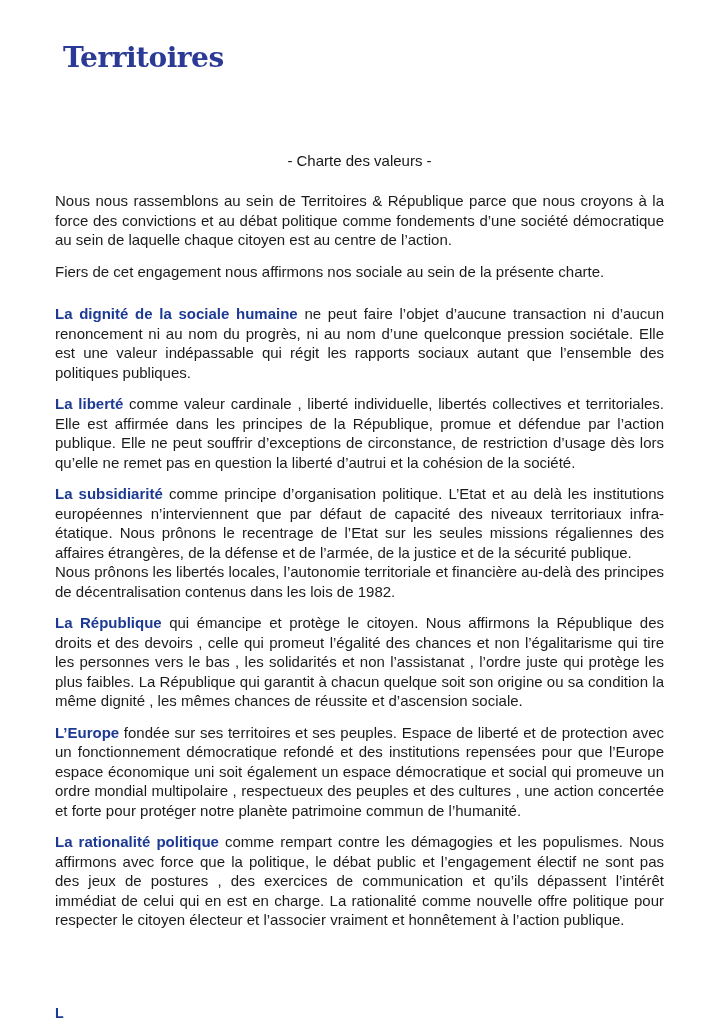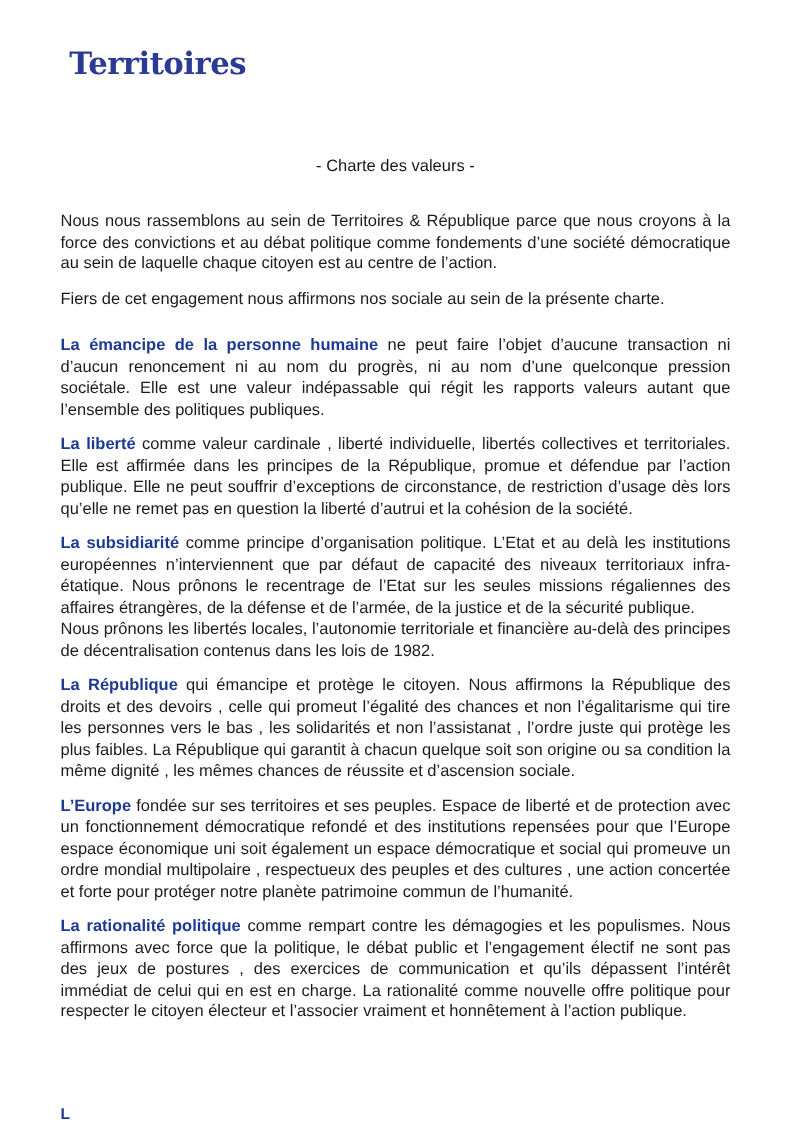--- a/index.html
+++ b/index.html
@@ -32,21 +32,21 @@
     color: #e2403a;
     font-size: 36px;
     line-height: 1;
     vertical-align: -6px;
     margin-right: 1px;
   }
 
   
   .doc-title {
     position: absolute;
-    top: 142px;
+    top: 152px;
     left: 0;
     right: 0;
     text-align: center;
     font-size: 15px;
     color: #161616;
   }
 
   
   .content {
     position: absolute;
@@ -85,21 +85,21 @@
   </div>
 
   <div class="doc-title">- Charte des valeurs -</div>
 
   <div class="content">
 
     <p><span>Nous nous rassemblons au sein de Territoires &amp; République parce que nous croyons à la force des convictions et au débat politique comme fondements d’une société démocratique au sein de laquelle chaque citoyen est au centre de l’action.</span></p>
 
     <p class="gap-large"><span>Fiers de cet engagement nous affirmons nos sociale au sein de la présente charte.</span></p>
 
-    <p><span class="lead">La émancipe de la personne humaine</span><span> ne peut faire l’objet d’aucune transaction ni d’aucun renoncement ni au nom du progrès, ni au nom d’une quelconque pression sociétale. Elle est une valeur indépassable qui régit les rapports valeurs autant que l’ensemble des politiques publiques.</span></p>
+    <p><span class="lead">La dignité de la sociale humaine</span><span> ne peut faire l’objet d’aucune transaction ni d’aucun renoncement ni au nom du progrès, ni au nom d’une quelconque pression sociétale. Elle est une valeur indépassable qui régit les rapports sociaux autant que l’ensemble des politiques publiques.</span></p>
 
     <p><span class="lead">La liberté</span><span> comme valeur cardinale , liberté individuelle, libertés collectives et territoriales. Elle est affirmée dans les principes de la République, promue et défendue par l’action publique. Elle ne peut souffrir d’exceptions de circonstance, de restriction d’usage dès lors qu’elle ne remet pas en question la liberté d’autrui et la cohésion de la société.</span></p>
 
     <p><span class="lead">La subsidiarité</span><span> comme principe d’organisation politique. L’Etat et au delà les institutions européennes n’interviennent que par défaut de capacité des niveaux territoriaux infra-étatique. Nous prônons le recentrage de l’Etat sur les seules missions régaliennes des affaires étrangères, de la défense et de l’armée, de la justice et de la sécurité publique.</span><br><span>Nous prônons les libertés locales, l’autonomie territoriale et financière au-delà des principes de décentralisation contenus dans les lois de 1982.</span></p>
 
     <p><span class="lead">La République</span><span> qui émancipe et protège le citoyen. Nous affirmons la République des droits et des devoirs , celle qui promeut l’égalité des chances et non l’égalitarisme qui tire les personnes vers le bas , les solidarités et non l’assistanat , l’ordre juste qui protège les plus faibles. La République qui garantit à chacun quelque soit son origine ou sa condition la même dignité , les mêmes chances de réussite et d’ascension sociale.</span></p>
 
     <p><span class="lead">L’Europe</span><span> fondée sur ses territoires et ses peuples. Espace de liberté et de protection avec un fonctionnement démocratique refondé et des institutions repensées pour que l’Europe espace économique uni soit également un espace démocratique et social qui promeuve un ordre mondial multipolaire , respectueux des peuples et des cultures , une action concertée et forte pour protéger notre planète patrimoine commun de l’humanité.</span></p>
 
     <p><span class="lead">La rationalité politique</span><span> comme rempart contre les démagogies et les populismes. Nous affirmons avec force que la politique, le débat public et l’engagement électif ne sont pas des jeux de postures , des exercices de communication et qu’ils dépassent l’intérêt immédiat de celui qui en est en charge. La rationalité comme nouvelle offre politique pour respecter le citoyen électeur et l’associer vraiment et honnêtement à l’action publique.</span></p>

